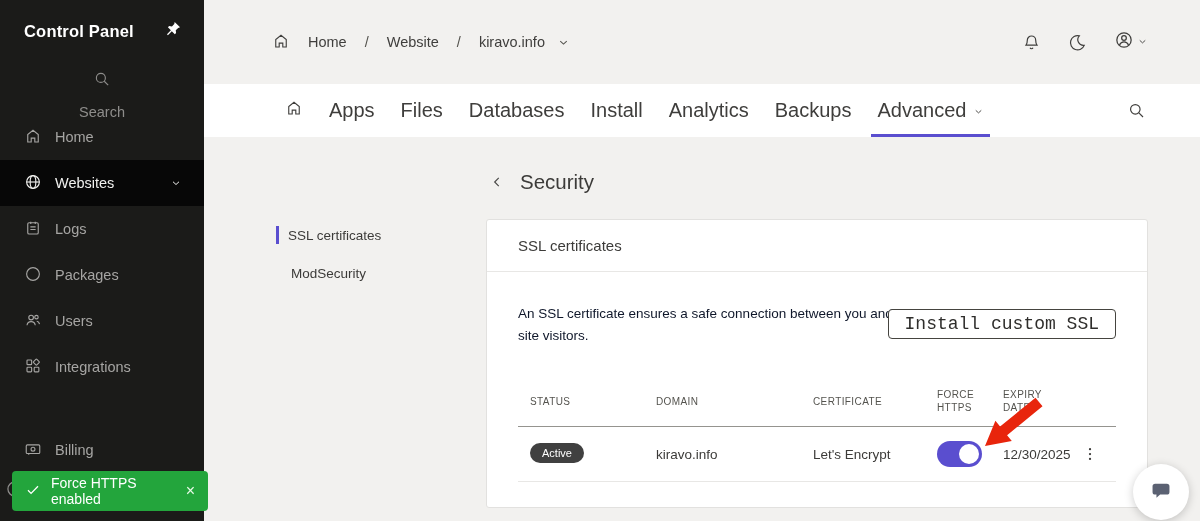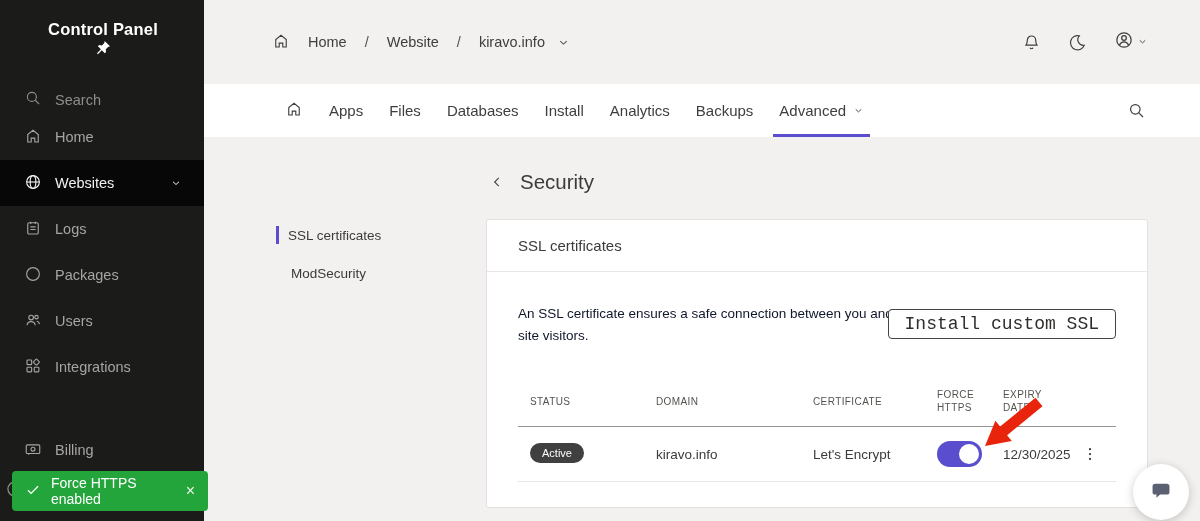--- a/index.html
+++ b/index.html
@@ -2,23 +2,23 @@
 <html><head>
 <meta charset="utf-8">
 <style>
   * { box-sizing: border-box; margin: 0; padding: 0; }
   html,body { width:1200px; height:521px; }
   body { font-family:"Liberation Sans", sans-serif; background:#f2f1ef; overflow:hidden; }
   .stage { position:relative; width:1200px; height:521px; overflow:hidden; }
 
   
   .sidebar { position:absolute; left:0; top:0; width:204px; height:521px; background:#1b1b19; color:#a6a5a3; z-index:5; }
-  .sb-header { display:flex; align-items:center; justify-content:space-between; padding:20px 22px 0 24px;flex-direction:column; }
+  .sb-header { display:flex; align-items:center; justify-content:space-between; padding:20px 22px 0 24px; }
   .sb-title { color:#fff; font-weight:700; font-size:16.5px; letter-spacing:.2px; }
-  .sb-search { display:flex; align-items:center; gap:13px; padding:0 24px; margin-top:28px; color:#8e8d8b; font-size:14.5px; cursor:pointer; }
+  .sb-search { display:flex; align-items:center; gap:13px; padding:0 24px; margin-top:28px; color:#8e8d8b; font-size:14.5px; cursor:pointer;flex-direction:column; }
   .sb-nav { position:absolute; top:114px; left:0; right:0; }
   .sb-item { display:flex; align-items:center; gap:13px; height:46px; padding:0 22px 0 24px; font-size:14.5px; color:#a6a5a3; cursor:pointer; }
   .sb-item.active { background:#070707; color:#f1f1ef; }
   .sb-item .chev { margin-left:auto; display:flex; }
   .sb-spacer { height:37px; }
   .icon18 { width:18px; height:18px; flex:0 0 18px; }
   .help-sliver { position:absolute; left:5px; top:479px; color:#8e8d8b; z-index:6; }
 
   
   .toast { position:absolute; left:12px; top:471px; width:196px; height:40px; background:#23a53c; border-radius:4px;
@@ -29,21 +29,21 @@
   .topbar { position:absolute; left:204px; top:0; width:996px; height:84px; background:#f2f1ef; display:flex; align-items:center; }
   .breadcrumb { display:flex; align-items:center; gap:18px; padding-left:68px; font-size:14.5px; color:#3f3e3c; }
   .crumb { cursor:pointer; }
   .crumb-sep { color:#55544f; }
   .crumb-dd { display:flex; align-items:center; margin-left:-6px; color:#55544f; cursor:pointer; }
   .top-actions { position:absolute; right:52px; top:0; height:84px; display:flex; align-items:center; gap:27px; color:#3f3e3c; }
   .top-actions .act { display:flex; align-items:center; gap:3px; cursor:pointer; }
 
   
   .navbar { position:absolute; left:204px; top:84px; width:996px; height:53px; background:#fff; display:flex; align-items:center; padding-left:68px; }
-  .tab { position:relative; height:53px; display:flex; align-items:center; gap:7px; padding:0 13px; font-size:15px; color:#3f3e3c; cursor:pointer; }
+  .tab { position:relative; height:53px; display:flex; align-items:center; gap:7px; padding:0 13px; font-size:20px; color:#3f3e3c; cursor:pointer; }
   .tab.active::after { content:""; position:absolute; left:7px; right:7px; bottom:0; height:3px; background:#5a4ecf; }
   .nav-search { position:absolute; right:54px; top:0; height:53px; display:flex; align-items:center; color:#3f3e3c; cursor:pointer; }
 
   
   .page-head { position:absolute; left:490px; top:170px; display:flex; align-items:center; gap:16px; color:#3c3b39; }
   .back-btn { display:flex; align-items:center; color:#4a4947; cursor:pointer; }
   .page-title { font-size:20.5px; font-weight:400; }
   .subnav { position:absolute; left:276px; top:226px; font-size:13.5px; color:#3c3b39; }
   .subnav-item { display:flex; align-items:center; height:18px; padding-left:12px; margin-bottom:20px; cursor:pointer; border-left:3px solid transparent; }
   .subnav-item.active { border-left:3px solid #5a4ecf; padding-left:9px; }

